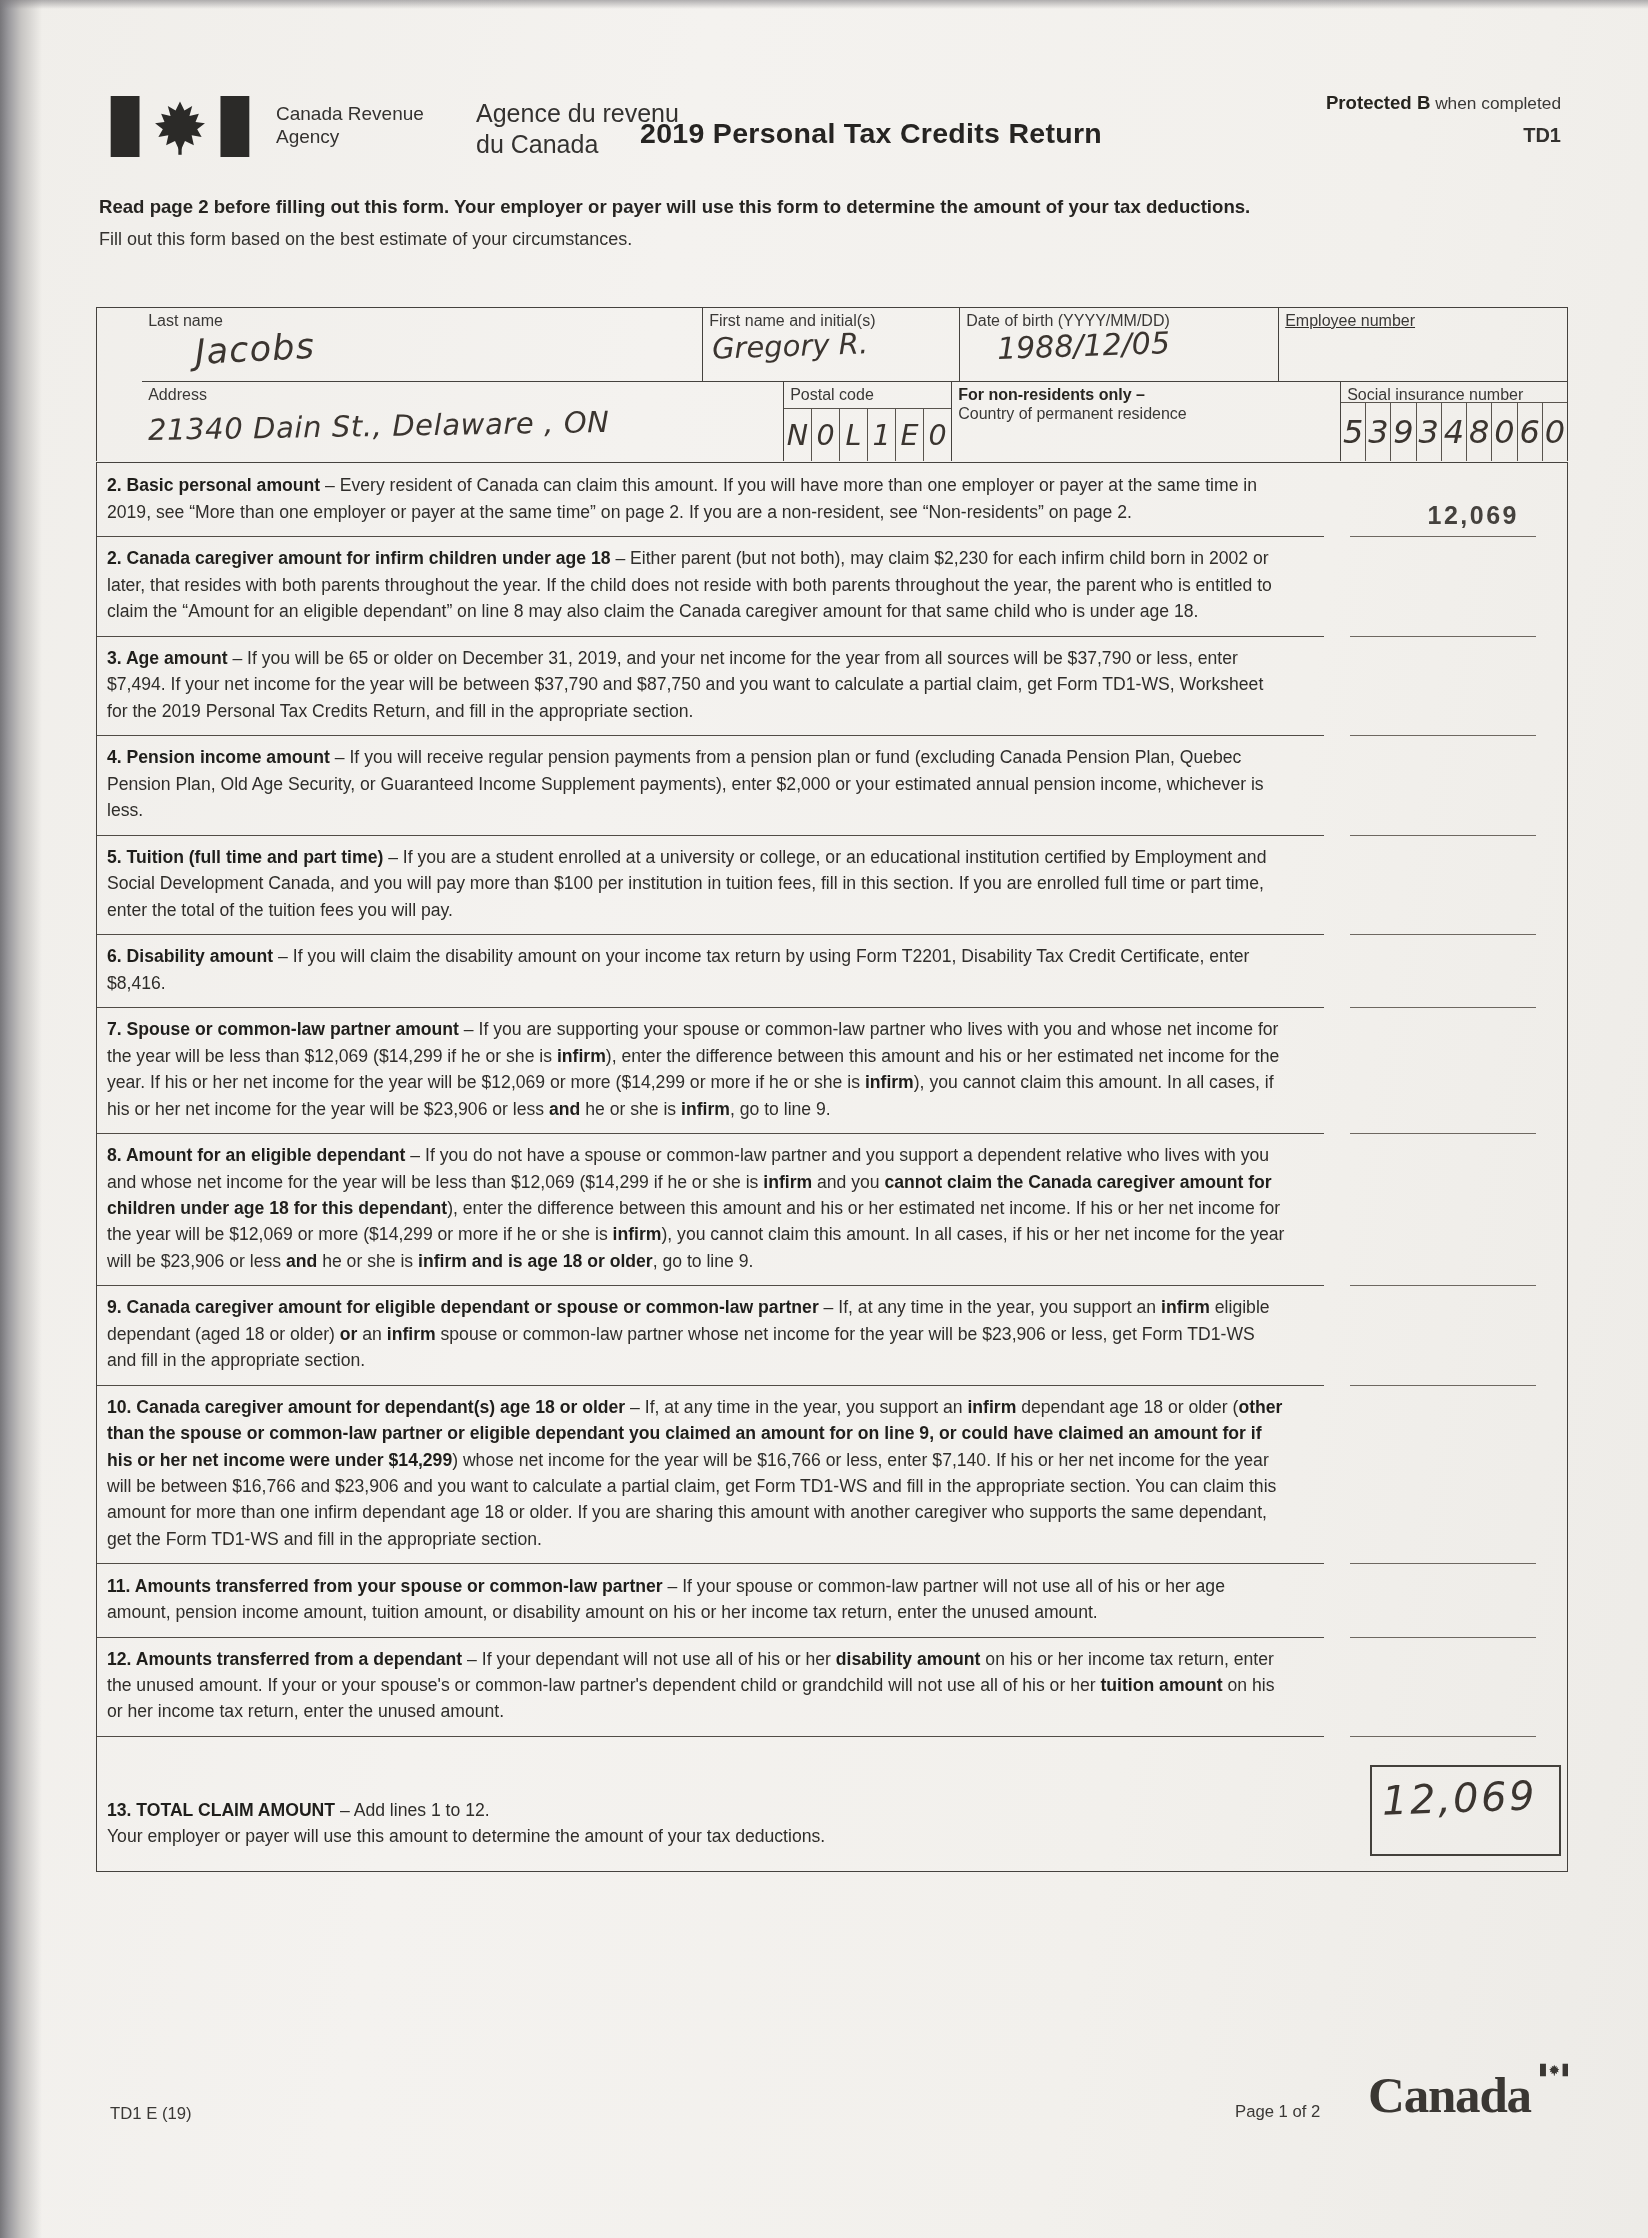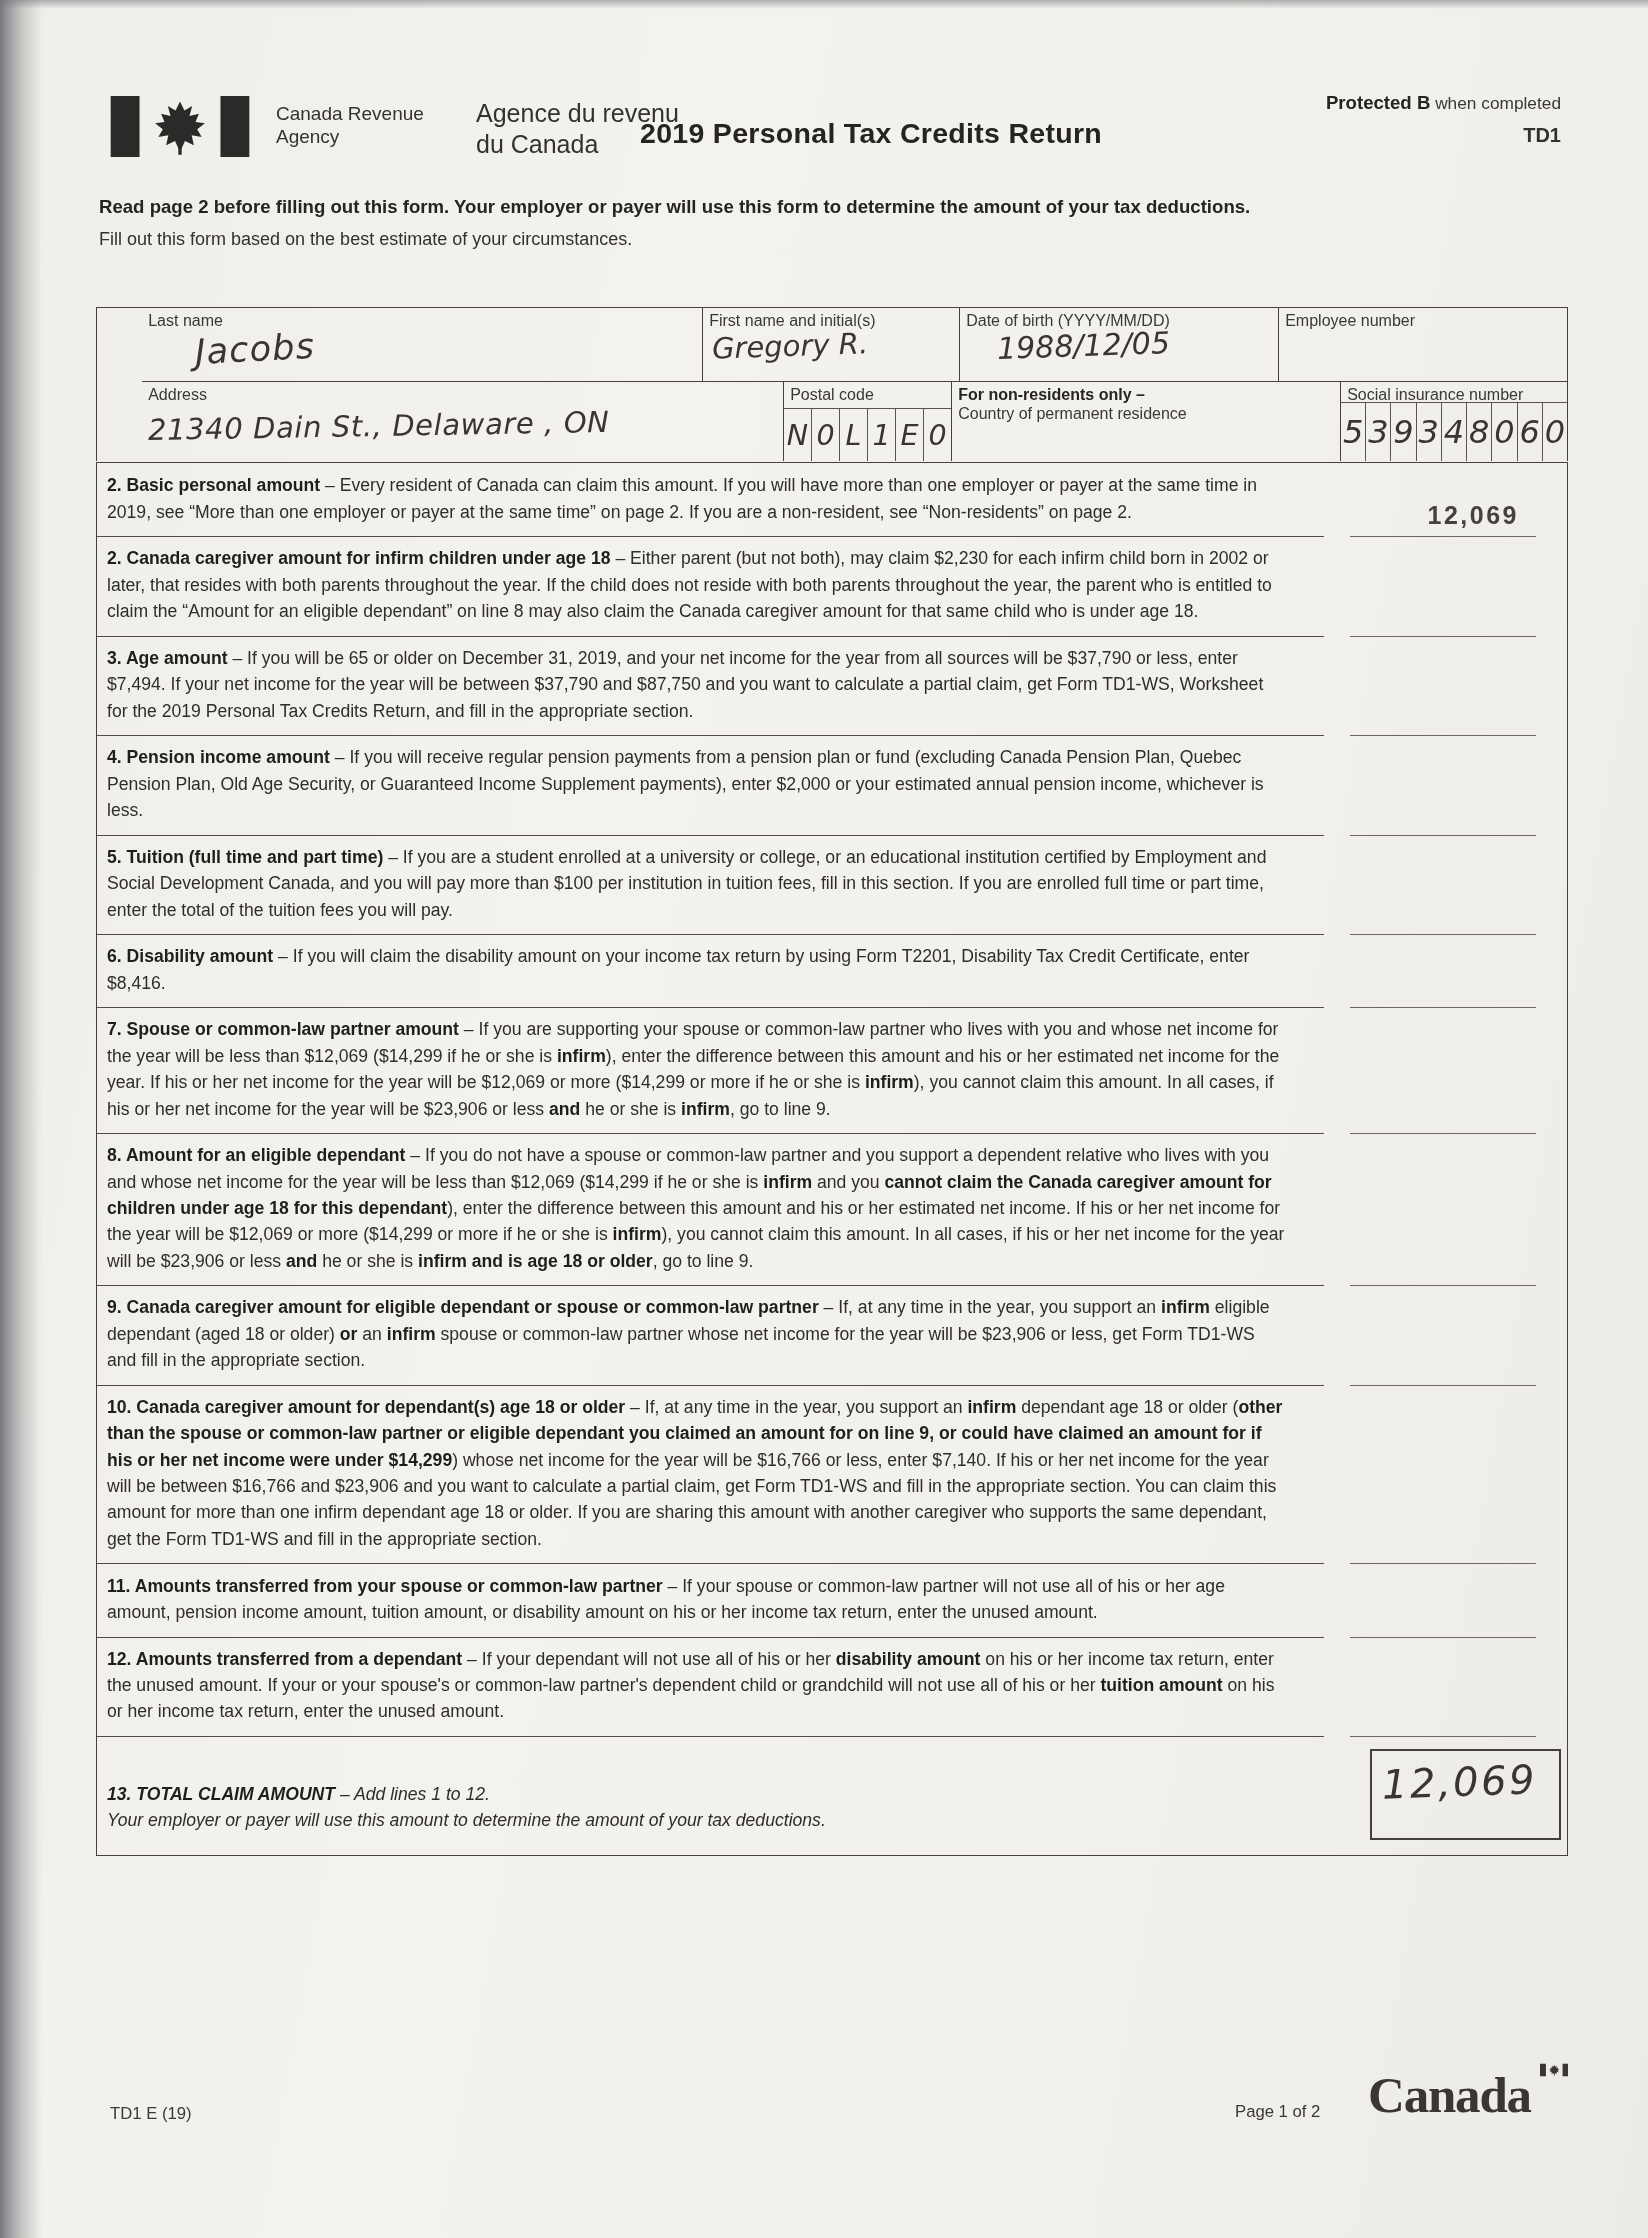--- a/index.html
+++ b/index.html
@@ -31,21 +31,21 @@
   
   .idgrid{position:absolute;left:96px;top:307px;width:1472px;box-sizing:border-box;
         border:1.9px solid #45423e;border-bottom:none;padding-left:45px;}
   .idrow{display:flex;}
   .idrow.r1{height:73px;}
   .idrow.r2{height:79px;border-top:1.9px solid #45423e;}
   .cell{position:relative;box-sizing:border-box;padding:3.7px 6.2px;}
   .cell + .cell{border-left:1.9px solid #45423e;}
   .lbl{font-size:16px;color:#3a3836;}
   .lbl b{color:#26241f;font-size:16px;}
-  .c-last{width:560px;} .c-first{width:257px;} .c-dob{width:319px;} .c-emp{flex:1;}
+  .c-last{width:560px;} .c-first{width:257px;} .c-dob{width:319px;} .c-emp{flex:1;text-decoration:underline;}
   .c-addr{width:641px;} .c-postal{width:168px;} .c-nonres{width:389px;} .c-sin{flex:1;}
 
   .hand{font-family:"DejaVu Sans",sans-serif;font-style:italic;color:#3b3530;}
   .v-last{position:absolute;left:53px;top:21px;font-size:35px;transform:rotate(-3deg);letter-spacing:1.2px;}
   .v-first{position:absolute;left:8.7px;top:21px;font-size:29px;transform:rotate(-2deg);white-space:nowrap;z-index:3;}
   .v-dob{position:absolute;left:37px;top:20px;font-size:30px;transform:rotate(-2deg);white-space:nowrap;}
   .v-addr{position:absolute;left:6.2px;top:27px;font-size:29px;transform:rotate(-1deg);white-space:nowrap;z-index:3;letter-spacing:0.6px;}
   .boxrow{position:absolute;left:0;right:0;bottom:0;display:flex;border-top:1.2px solid #59544e;}
   .boxrow .bx{flex:1;display:flex;align-items:center;justify-content:center;}
   .boxrow .bx + .bx{border-left:1.2px solid #59544e;}
@@ -57,21 +57,21 @@
 
   
   .mainbox{position:absolute;left:96px;top:462px;width:1472px;box-sizing:border-box;
         border:1.9px solid #45423e;background:transparent;}
   .srow{position:relative;display:flex;}
   .srow::after{content:"";position:absolute;left:0;bottom:-1.2px;width:1227px;border-bottom:1.9px solid #514c46;}
   .srow.last::after{display:none;}
   .sbody{width:1227px;box-sizing:border-box;padding:9.3px 38px 11px 10px;
         font-size:17.6px;line-height:1.5;color:#2f2d2a;}
   .sbody b{color:#1f1e1b;}
-  .srow.last .sbody{padding-top:45px;padding-bottom:21px;font-style:italic;}
+  .srow.last .sbody{padding-top:61px;padding-bottom:21px;}
   .samt{position:relative;flex:1;}
   .aline{position:absolute;bottom:-1.2px;right:31px;width:186px;border-bottom:1.9px solid #6e6861;}
   .aprinted{position:absolute;bottom:6.2px;right:48px;font-weight:bold;font-size:25px;
         letter-spacing:2.5px;color:#45423e;}
   .abox{position:absolute;right:6.2px;bottom:15px;width:187px;height:87px;border:2.5px solid #43403b;}
   .abox .hand{position:absolute;left:10px;top:8.7px;font-size:40px;transform:rotate(-2deg);letter-spacing:2.5px;}
 
   
   .ftr-version{position:absolute;left:110px;top:2104px;font-size:16.7px;color:#3a3835;}
   .ftr-fr{position:absolute;left:0;right:0;top:2103px;text-align:center;font-size:16.7px;color:#3a3835;}

